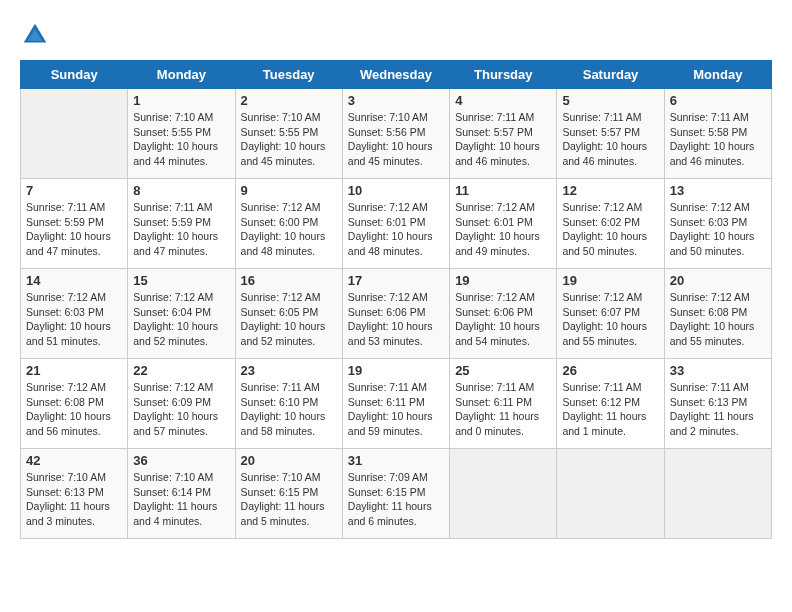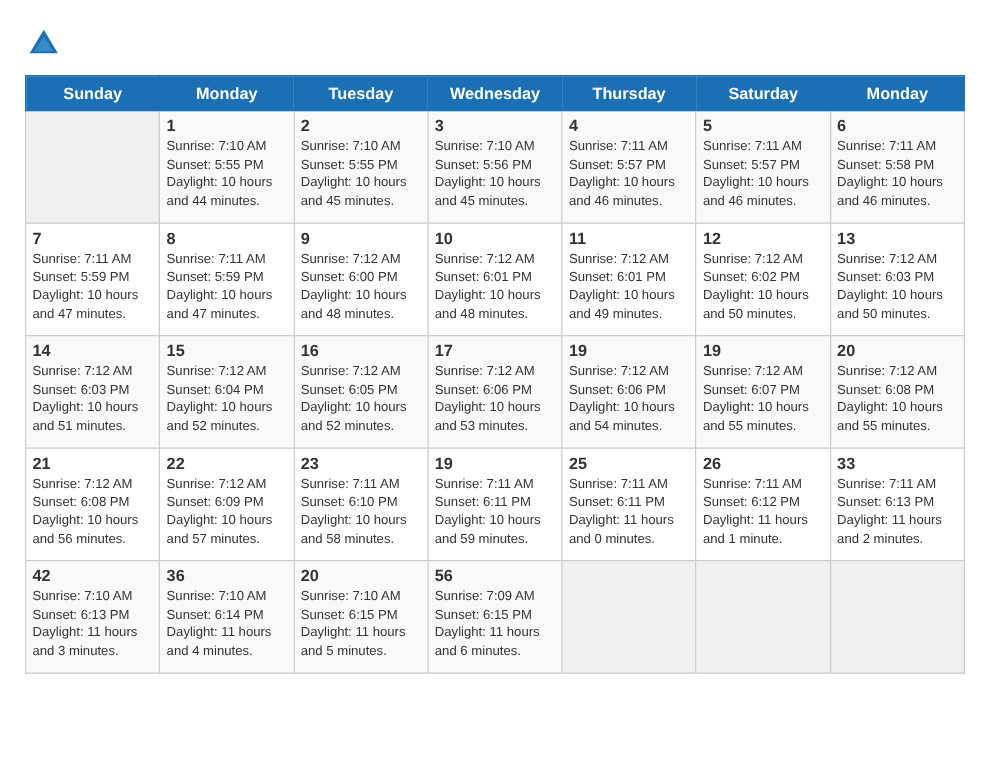--- a/index.html
+++ b/index.html
@@ -247,21 +247,21 @@
         </td>
         <td>
           <span class="day-number">36</span>
           <div class="day-info">Sunrise: 7:10 AM<br>Sunset: 6:14 PM<br>Daylight: 11 hours<br>and 4 minutes.</div>
         </td>
         <td>
           <span class="day-number">20</span>
           <div class="day-info">Sunrise: 7:10 AM<br>Sunset: 6:15 PM<br>Daylight: 11 hours<br>and 5 minutes.</div>
         </td>
         <td>
-          <span class="day-number">56</span>
+          <span class="day-number">31</span>
           <div class="day-info">Sunrise: 7:09 AM<br>Sunset: 6:15 PM<br>Daylight: 11 hours<br>and 6 minutes.</div>
         </td>
         <td class="empty-cell"></td>
         <td class="empty-cell"></td>
         <td class="empty-cell"></td>
       </tr>
     </tbody>
 </table>
 
 </body></html>

